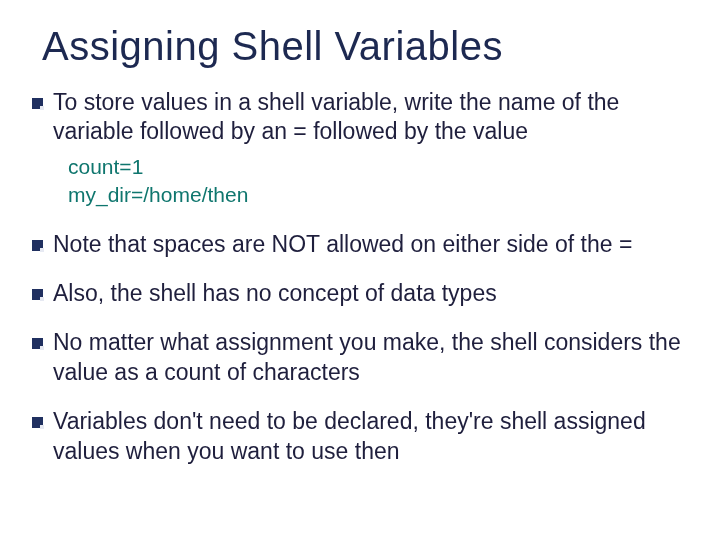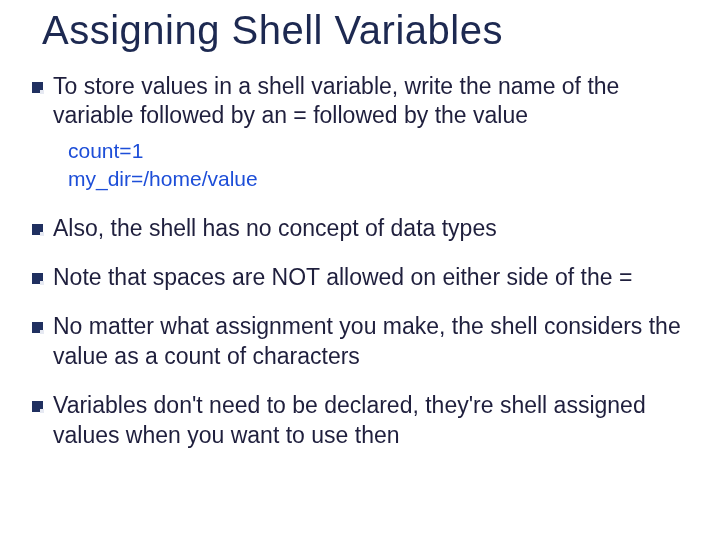--- a/index.html
+++ b/index.html
@@ -9,21 +9,21 @@
     height: 540px;
     background: #ffffff;
     font-family: Verdana, Geneva, sans-serif;
     color: #1f1f3d;
     overflow: hidden;
   }
   .slide {
     box-sizing: border-box;
     width: 720px;
     height: 540px;
-    padding: 8px 28px 24px 28px;
+    padding: 24px 28px 24px 28px;
     position: relative;
   }
   .title {
     font-size: 40px;
     font-weight: 400;
     color: #1d2951;
     margin: 0 0 14px 14px;
     letter-spacing: 0.5px;
     line-height: 1.1;
   }
@@ -57,58 +57,58 @@
     font-size: 23px;
     line-height: 1.28;
     color: #1f1f3d;
   }
   .code-block {
     margin: 6px 0 10px 40px;
   }
   .code-line {
     font-size: 21px;
     line-height: 1.35;
-    color: #1d4ed8;
+    color: #0f766e;
     font-family: Verdana, Geneva, sans-serif;
   }
 </style>
 </head>
 <body>
 
 <div class="slide">
 
   <h1 class="title">Assigning Shell Variables</h1>
 
   <div class="bullet-row">
     <span class="bullet-icon">
       <span class="box"></span>
         <span class="dot"></span>
     </span>
     <span class="bullet-text">To store values in a shell variable, write the name of the variable followed by an = followed by the value</span>
   </div>
 
   <div class="code-block">
     <div class="code-line">count=1</div>
-    <div class="code-line">my_dir=/home/value</div>
+    <div class="code-line">my_dir=/home/then</div>
+  </div>
+
+  <div class="bullet-row">
+    <span class="bullet-icon">
+      <span class="box"></span>
+        <span class="dot"></span>
+    </span>
+    <span class="bullet-text">Note that spaces are NOT allowed on either side of the =</span>
   </div>
 
   <div class="bullet-row">
     <span class="bullet-icon">
       <span class="box"></span>
         <span class="dot"></span>
     </span>
     <span class="bullet-text">Also, the shell has no concept of data types</span>
-  </div>
-
-  <div class="bullet-row">
-    <span class="bullet-icon">
-      <span class="box"></span>
-        <span class="dot"></span>
-    </span>
-    <span class="bullet-text">Note that spaces are NOT allowed on either side of the =</span>
   </div>
 
   <div class="bullet-row">
     <span class="bullet-icon">
       <span class="box"></span>
         <span class="dot"></span>
     </span>
     <span class="bullet-text">No matter what assignment you make, the shell considers the value as a count of characters</span>
   </div>
 

